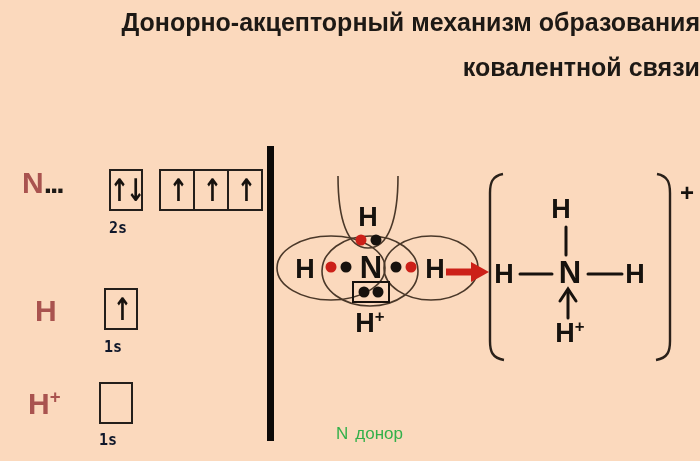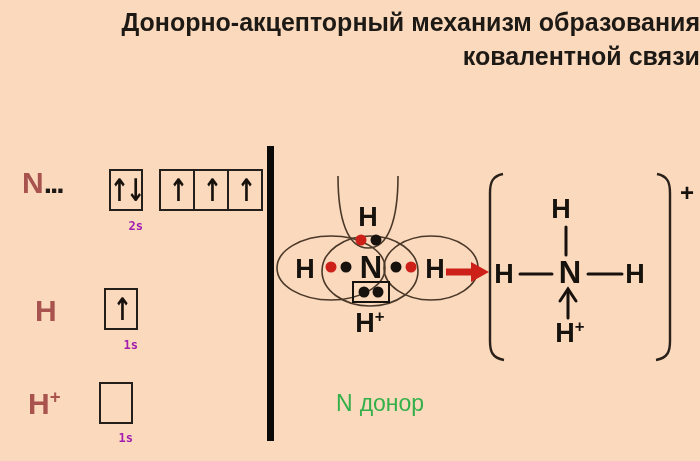--- a/index.html
+++ b/index.html
@@ -4,54 +4,54 @@
 <style>
   :root{
     --background:#fbd9bd; --ink:#1d1915; --label-red:#a9534f;
     --accent-red:#cc2018; --green:#33b04a; --curve:#4a3829;
   }
   html,body{margin:0;padding:0;}
   .canvas{position:relative;width:700px;height:461px;background:var(--background,#fbd9bd);
     font-family:"Liberation Sans",sans-serif;overflow:hidden;}
   .title-line{position:absolute;left:0;width:100%;text-align:right;font-weight:bold;
     font-size:25px;color:var(--ink,#1d1915);letter-spacing:0px;}
-  .t1{top:8px;} .t2{top:42px;}
+  .t1{top:8px;} .t2{top:53px;}
 
   .elem-label{position:absolute;font-weight:bold;font-size:30px;color:var(--label-red,#a9534f);}
   .elem-label .dots{color:var(--ink,#1d1915);letter-spacing:-2px;}
   sup{font-size:62%;}
 
   .obox-row{position:absolute;display:flex;}
   .ocell{width:34px;height:42px;border:2px solid #241f1b;box-sizing:border-box;
     display:flex;align-items:center;justify-content:center;background:transparent;}
   .ocell + .ocell{margin-left:-2px;}
   .ocell .arr{font-family:"DejaVu Sans",sans-serif;font-weight:bold;font-size:23px;
     color:#17120e;transform:scaleY(1.35);letter-spacing:-3px;line-height:1;}
-  .olabel{position:absolute;text-align:right;font-family:"DejaVu Sans Mono",monospace;
-    font-weight:bold;font-size:12px;color:#a21caf;}
+  .olabel{position:absolute;text-align:left;font-family:"DejaVu Sans Mono",monospace;
+    font-weight:bold;font-size:15px;color:#0f172a;}
 
   .divider{position:absolute;left:267px;top:146px;width:7px;height:295px;background:#0c0a08;}
 
   svg.overlay{position:absolute;left:0;top:0;width:700px;height:461px;}
   .curve{fill:none;stroke:var(--curve,#4a3829);stroke-width:1.6px;}
   .dot-red{fill:var(--accent-red,#cc2018);}
   .dot-ink{fill:#17120e;}
   .lp-box{fill:none;stroke:#17120e;stroke-width:2px;}
   .bond{stroke:#17120e;stroke-width:3px;stroke-linecap:round;fill:none;}
   .bracket{stroke:#2a211a;stroke-width:2.4px;fill:none;}
   .red-shaft{stroke:var(--accent-red,#cc2018);stroke-width:7px;}
   .red-head{fill:var(--accent-red,#cc2018);}
 
   .atom{position:absolute;transform:translate(-50%,-50%);font-weight:bold;font-size:27px;
     color:#16120e;white-space:nowrap;}
   .atom.big{font-size:31px;}
   .charge-plus{position:absolute;transform:translate(-50%,-50%);font-weight:bold;
     font-size:24px;color:#16120e;}
 
-  .caption{position:absolute;left:336px;font-size:23px;color:var(--green,#33b04a);white-space:nowrap;}
+  .caption{position:absolute;left:336px;font-size:17px;color:var(--green,#33b04a);white-space:nowrap;margin-top:34px;}
   .cap1{top:390px;} .cap2{top:420px;}
   .caption .word{margin-left:7px;}
 </style>
 </head>
 <body>
 
 <div class="canvas">
 
   <div class="title-line t1">Донорно-акцепторный механизм образования</div>
   <div class="title-line t2">ковалентной связи</div>

